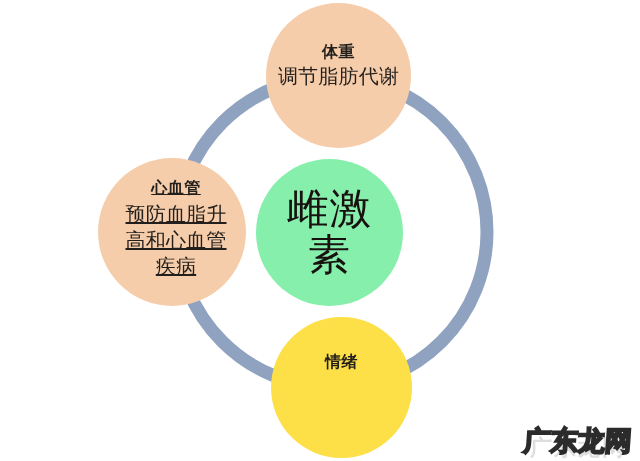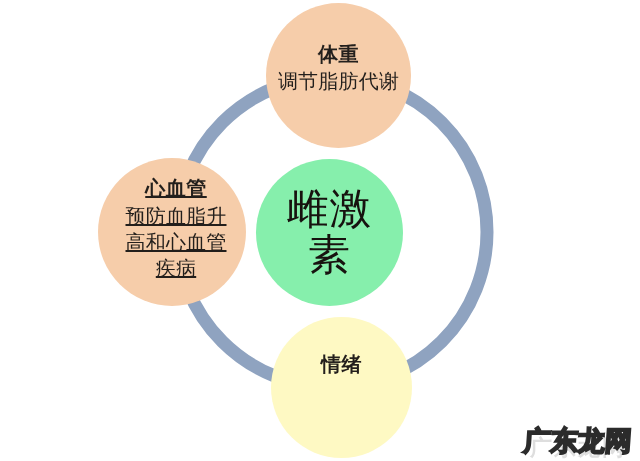--- a/index.html
+++ b/index.html
@@ -35,21 +35,21 @@
     display: flex;
     flex-direction: column;
     align-items: center;
     justify-content: center;
     box-sizing: border-box;
     text-align: center;
     color: #231f1c;
   }
   .node .title {
     font-weight: bold;
-    font-size: 20px;
+    font-size: 16px;
     line-height: 1.15;
     letter-spacing: 0.5px;
     margin-bottom: 3px;
     font-family: "Liberation Sans", "DejaVu Sans", sans-serif;
   }
   .node .desc {
     font-size: 20px;
     line-height: 1.2;
     letter-spacing: 0.2px;
     font-family: "Liberation Serif", "DejaVu Serif", serif;
@@ -168,21 +168,21 @@
     <div class="title">体重</div>
     <div class="desc">调节脂肪代谢</div>
   </div>
 
   <div class="node" id="node-cardio" style="background: rgb(246, 205, 170);">
     <div class="title">心血管</div>
     <div class="desc" style="width:104px;">预防血脂升高和心血管疾病</div>
   </div>
 
 
-  <div class="node" id="node-mood" style="background: #fef9c3;">
+  <div class="node" id="node-mood" style="background: #fde047;">
     <div class="title">情绪</div>
   </div>
 
   <div class="node" id="node-center">
     <div class="center-text">雌激素</div>
   </div>
 
   <div id="watermark">
     <div class="wm-ghost">广东龙网</div>
     <div class="wm-main">广东龙网</div>

